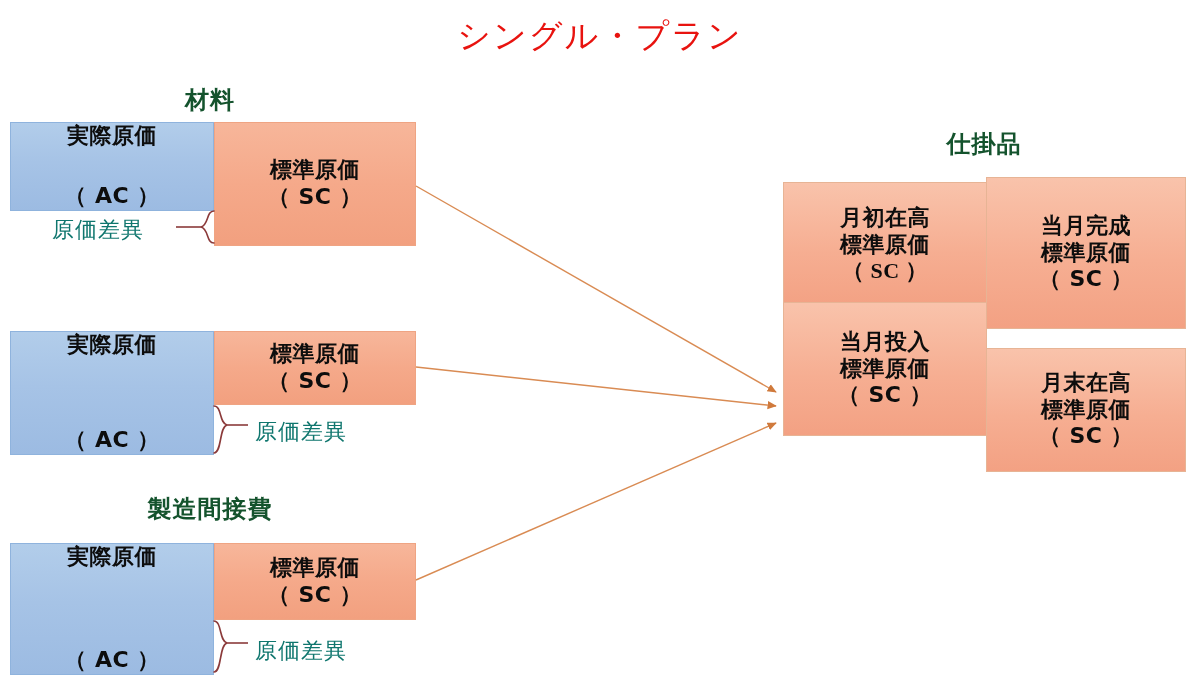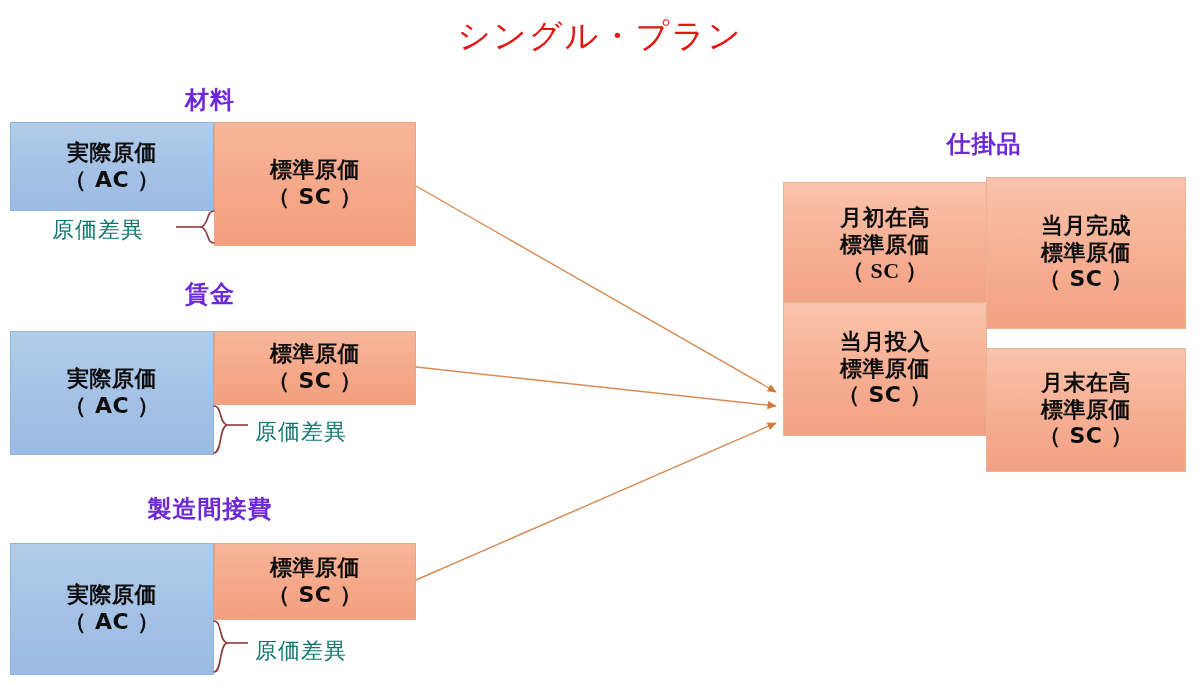--- a/index.html
+++ b/index.html
@@ -29,21 +29,21 @@
     font-size: 33px;
     font-weight: normal;
     color: #E8130F;
     letter-spacing: 2px;
     font-family: "DejaVu Sans", "Liberation Sans", sans-serif;
   }
   .group-header {
     position: absolute;
     font-size: 24px;
     font-weight: bold;
-    color: #6d28d9;
+    color: #14532d;
     text-align: center;
     letter-spacing: 1px;
     white-space: nowrap;
   }
   .box {
     position: absolute;
     box-sizing: border-box;
     display: flex;
     flex-direction: column;
     align-items: center;
@@ -51,20 +51,21 @@
     text-align: center;
     line-height: 1.22;
     font-size: 22px;
     font-weight: bold;
     color: #0d0d0d;
     letter-spacing: 0.5px;
   }
   .box-ac {
     background: linear-gradient(to bottom, #b2cdea 0%, #a6c3e6 45%, #9cbbe2 100%);
     border: 1px solid #8fb3dd;
+    justify-content: space-between;
   }
   .box-sc {
     background: linear-gradient(to bottom, #f7b69a 0%, #f5a98a 50%, #f2a07f 100%);
     border: 1px solid #efa483;
   }
   .wip-cell {
     position: absolute;
     box-sizing: border-box;
     display: flex;
     flex-direction: column;
@@ -110,21 +111,20 @@
     <span class="line-row">（ AC ）</span>
   </div>
 
   <div class="box box-sc" style="left:214px; top:122px; width:202px; height:124px;">
     <span class="line-row">標準原価</span>
     <span class="line-row">（ SC ）</span>
   </div>
 
   <div class="variance-label" style="left:52px; top:215px;">原価差異</div>
 
-  <div class="group-header" style="left:110px; top:278px; width:200px;">賃金</div>
 
   <div class="box box-ac" style="left:10px; top:331px; width:204px; height:124px;">
     <span class="line-row">実際原価</span>
     <span class="line-row">（ AC ）</span>
   </div>
 
   <div class="box box-sc" style="left:214px; top:331px; width:202px; height:74px;">
     <span class="line-row">標準原価</span>
     <span class="line-row">（ SC ）</span>
   </div>

